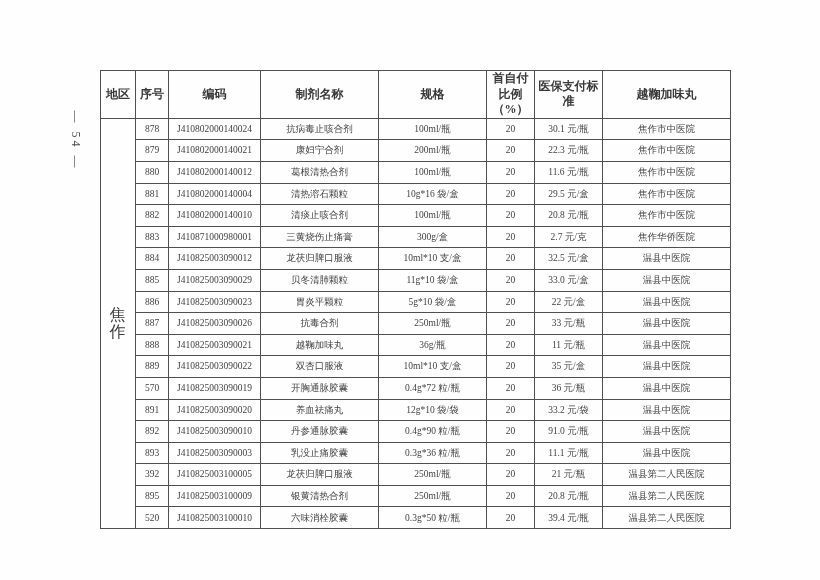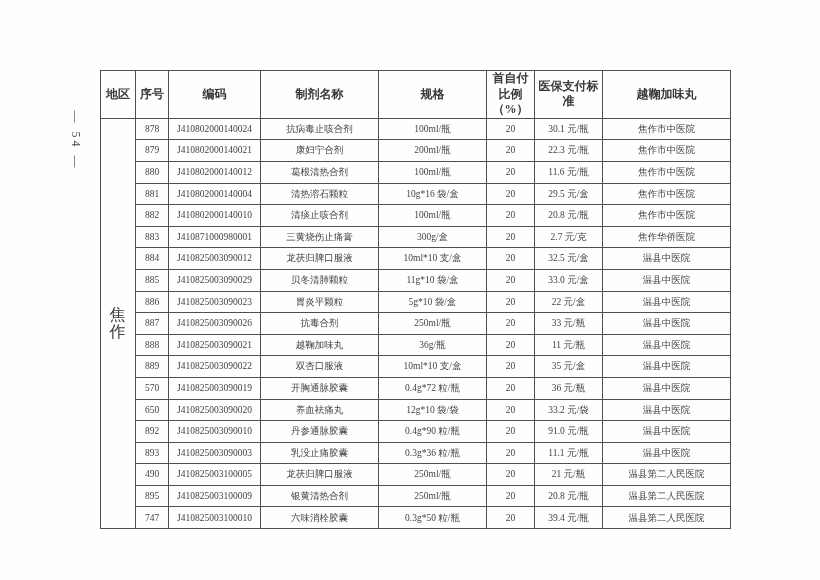--- a/index.html
+++ b/index.html
@@ -220,21 +220,21 @@
         <tr>
           <td>570</td>
           <td>J410825003090019</td>
           <td>开胸通脉胶囊</td>
           <td>0.4g*72 粒/瓶</td>
           <td>20</td>
           <td>36 元/瓶</td>
           <td>温县中医院</td>
         </tr>
         <tr>
-          <td>650</td>
+          <td>891</td>
           <td>J410825003090020</td>
           <td>养血祛痛丸</td>
           <td>12g*10 袋/袋</td>
           <td>20</td>
           <td>33.2 元/袋</td>
           <td>温县中医院</td>
         </tr>
         <tr>
           <td>892</td>
           <td>J410825003090010</td>
@@ -247,39 +247,39 @@
         <tr>
           <td>893</td>
           <td>J410825003090003</td>
           <td>乳没止痛胶囊</td>
           <td>0.3g*36 粒/瓶</td>
           <td>20</td>
           <td>11.1 元/瓶</td>
           <td>温县中医院</td>
         </tr>
         <tr>
-          <td>490</td>
+          <td>392</td>
           <td>J410825003100005</td>
           <td>龙茯归脾口服液</td>
           <td>250ml/瓶</td>
           <td>20</td>
           <td>21 元/瓶</td>
           <td>温县第二人民医院</td>
         </tr>
         <tr>
           <td>895</td>
           <td>J410825003100009</td>
           <td>银黄清热合剂</td>
           <td>250ml/瓶</td>
           <td>20</td>
           <td>20.8 元/瓶</td>
           <td>温县第二人民医院</td>
         </tr>
         <tr>
-          <td>747</td>
+          <td>520</td>
           <td>J410825003100010</td>
           <td>六味消栓胶囊</td>
           <td>0.3g*50 粒/瓶</td>
           <td>20</td>
           <td>39.4 元/瓶</td>
           <td>温县第二人民医院</td>
         </tr>
       </tbody>
   </table>
 

